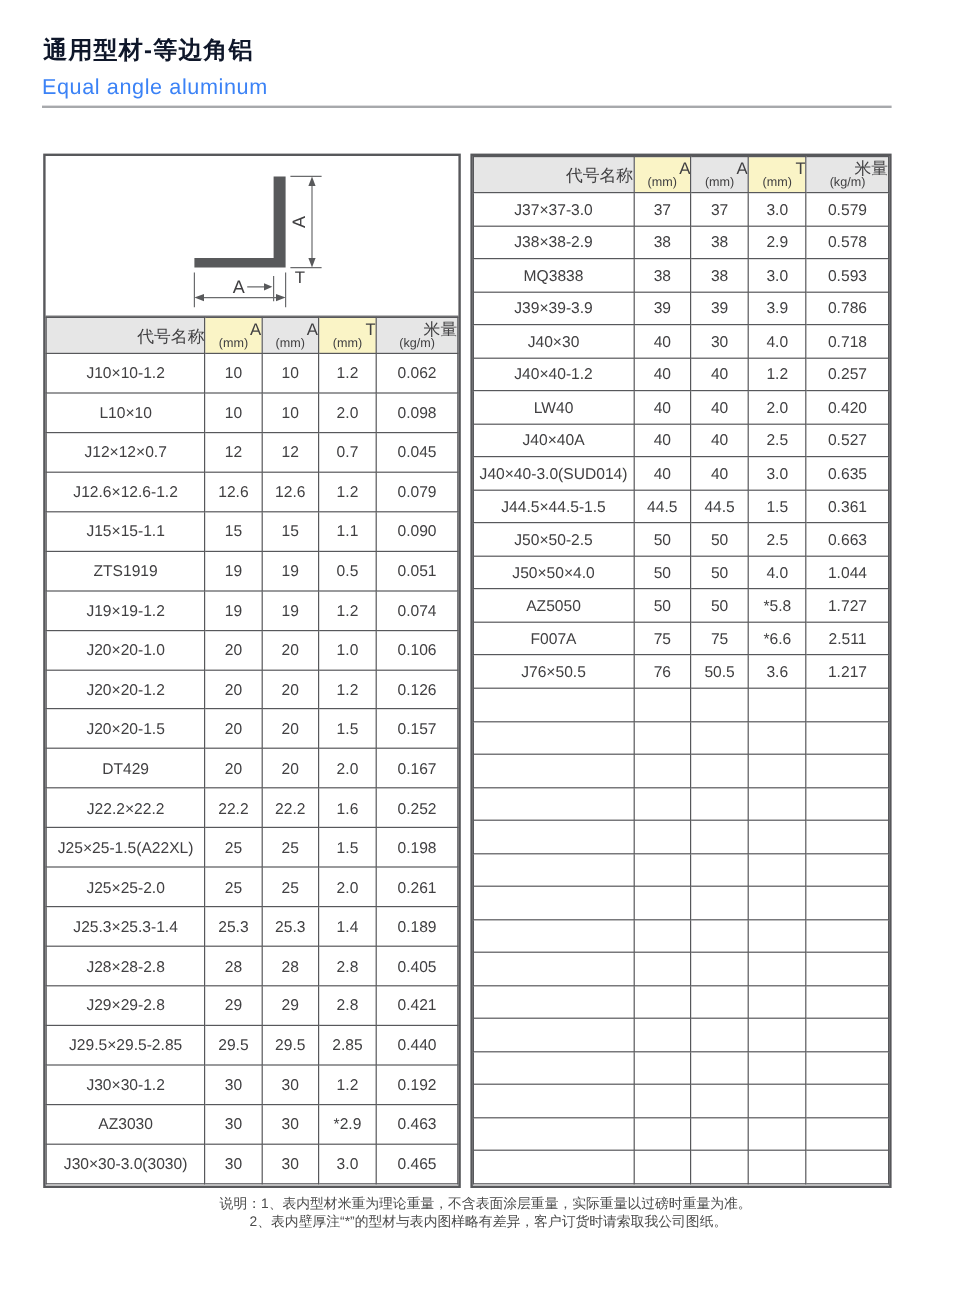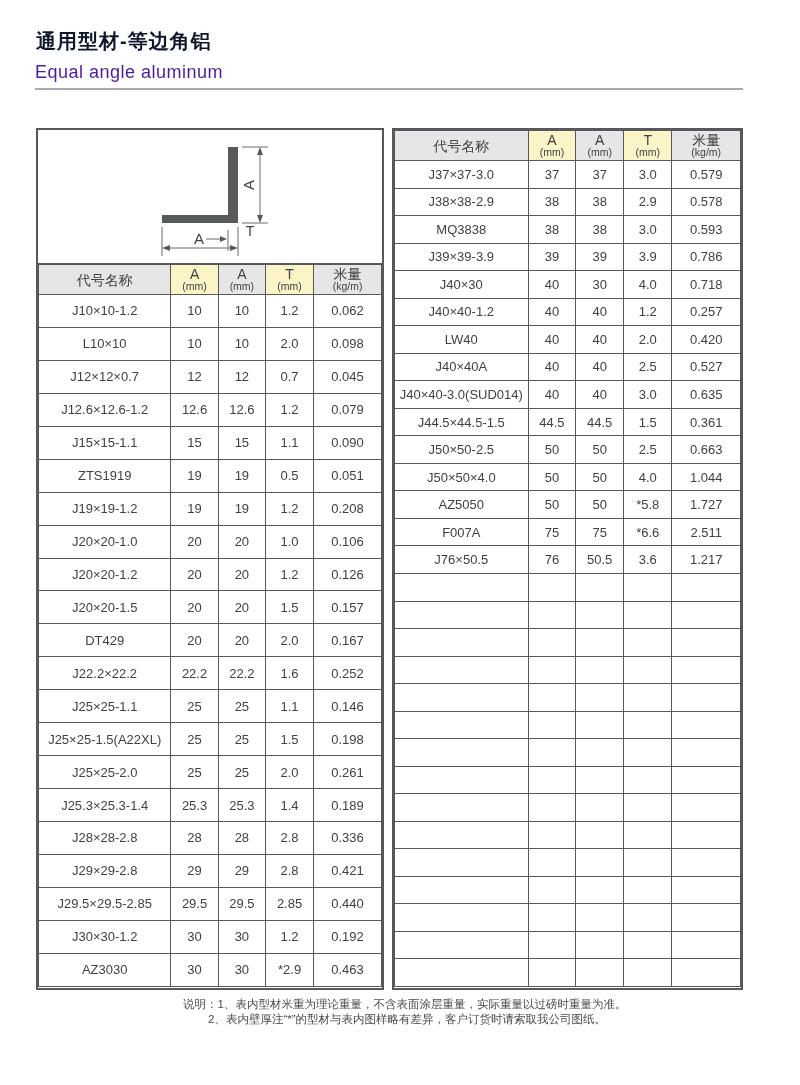--- a/index.html
+++ b/index.html
@@ -7,21 +7,21 @@
     position:relative;width:800px;height:1085px;background:#ffffff;overflow:hidden;
     font-family:"Liberation Sans","DejaVu Sans",sans-serif;color:#414042;
   }
   
   .title-cn{
     position:absolute;left:36px;top:28px;margin:0;
     font-size:20px;font-weight:bold;color:#0f172a;letter-spacing:1px;
   }
   .title-en{
     position:absolute;left:35px;top:62px;
-    font-size:18px;color:#4c1d95;letter-spacing:.5px;
+    font-size:18px;color:#3b82f6;letter-spacing:.5px;
   }
   .rule{
     position:absolute;left:35px;top:88px;width:708px;height:2px;background:#a7a9ac;
   }
   
   .left-panel{
     position:absolute;left:36px;top:128px;width:348px;height:862px;
     border:2px solid #57585b;box-sizing:border-box;background:#fff;
   }
   .diagram{height:134px;border-bottom:1px solid #57585b;box-sizing:border-box;}
@@ -37,21 +37,21 @@
   .left-panel table.spec{height:723px;}
   .right-panel table.spec{height:857px;}
   table.spec th,table.spec td{
     border:1px solid #57585b;text-align:center;vertical-align:middle;
     padding:0;font-size:13px;color:#414042;background:#ffffff;
     overflow:hidden;white-space:nowrap;
   }
   table.spec thead tr{height:30px;}
   table.spec th{background:#e6e6e6;font-weight:normal;}
   table.spec th.hl{background:#faf4c6;}
-  table.spec th .h-main{font-size:14px;line-height:14px;}
+  table.spec th .h-main{font-size:14px;line-height:14px;text-align:right;}
   table.spec th .h-sub{font-size:10.5px;line-height:11px;text-align:center;}
   td.name-gray{background:#e8e8e8;}
   td.name-yellow{background:#faf4c6;}
   
   .notes{
     position:absolute;left:183px;top:997px;font-size:11.5px;line-height:15px;color:#4a4a4a;
   }
   .notes .note2{padding-left:25px;}
   
   .dim-line{stroke:#6a6b6d;stroke-width:1;}
@@ -166,21 +166,21 @@
             <td>19</td>
             <td>19</td>
             <td>0.5</td>
             <td>0.051</td>
           </tr>
           <tr>
             <td class="name-yellow">J19×19-1.2</td>
             <td>19</td>
             <td>19</td>
             <td>1.2</td>
-            <td>0.208</td>
+            <td>0.074</td>
           </tr>
           <tr>
             <td class="name-gray">J20×20-1.0</td>
             <td>20</td>
             <td>20</td>
             <td>1.0</td>
             <td>0.106</td>
           </tr>
           <tr>
             <td class="name-yellow">J20×20-1.2</td>
@@ -204,27 +204,20 @@
             <td>0.167</td>
           </tr>
           <tr>
             <td class="name-gray">J22.2×22.2</td>
             <td>22.2</td>
             <td>22.2</td>
             <td>1.6</td>
             <td>0.252</td>
           </tr>
           <tr>
-            <td class="name-yellow">J25×25-1.1</td>
-            <td>25</td>
-            <td>25</td>
-            <td>1.1</td>
-            <td>0.146</td>
-          </tr>
-          <tr>
             <td class="name-gray">J25×25-1.5(A22XL)</td>
             <td>25</td>
             <td>25</td>
             <td>1.5</td>
             <td>0.198</td>
           </tr>
           <tr>
             <td class="name-yellow">J25×25-2.0</td>
             <td>25</td>
             <td>25</td>
@@ -236,21 +229,21 @@
             <td>25.3</td>
             <td>25.3</td>
             <td>1.4</td>
             <td>0.189</td>
           </tr>
           <tr>
             <td class="name-yellow">J28×28-2.8</td>
             <td>28</td>
             <td>28</td>
             <td>2.8</td>
-            <td>0.336</td>
+            <td>0.405</td>
           </tr>
           <tr>
             <td class="name-gray">J29×29-2.8</td>
             <td>29</td>
             <td>29</td>
             <td>2.8</td>
             <td>0.421</td>
           </tr>
           <tr>
             <td class="name-yellow">J29.5×29.5-2.85</td>
@@ -265,20 +258,27 @@
             <td>30</td>
             <td>1.2</td>
             <td>0.192</td>
           </tr>
           <tr>
             <td class="name-yellow">AZ3030</td>
             <td>30</td>
             <td>30</td>
             <td>*2.9</td>
             <td>0.463</td>
+          </tr>
+          <tr>
+            <td class="name-gray">J30×30-3.0(3030)</td>
+            <td>30</td>
+            <td>30</td>
+            <td>3.0</td>
+            <td>0.465</td>
           </tr>
         </tbody>
       </table>
   </div>
 
   <div class="right-panel">
     <table class="spec">
         <colgroup>
           <col style="width: 38.6%;">
           <col style="width: 13.8%;">

